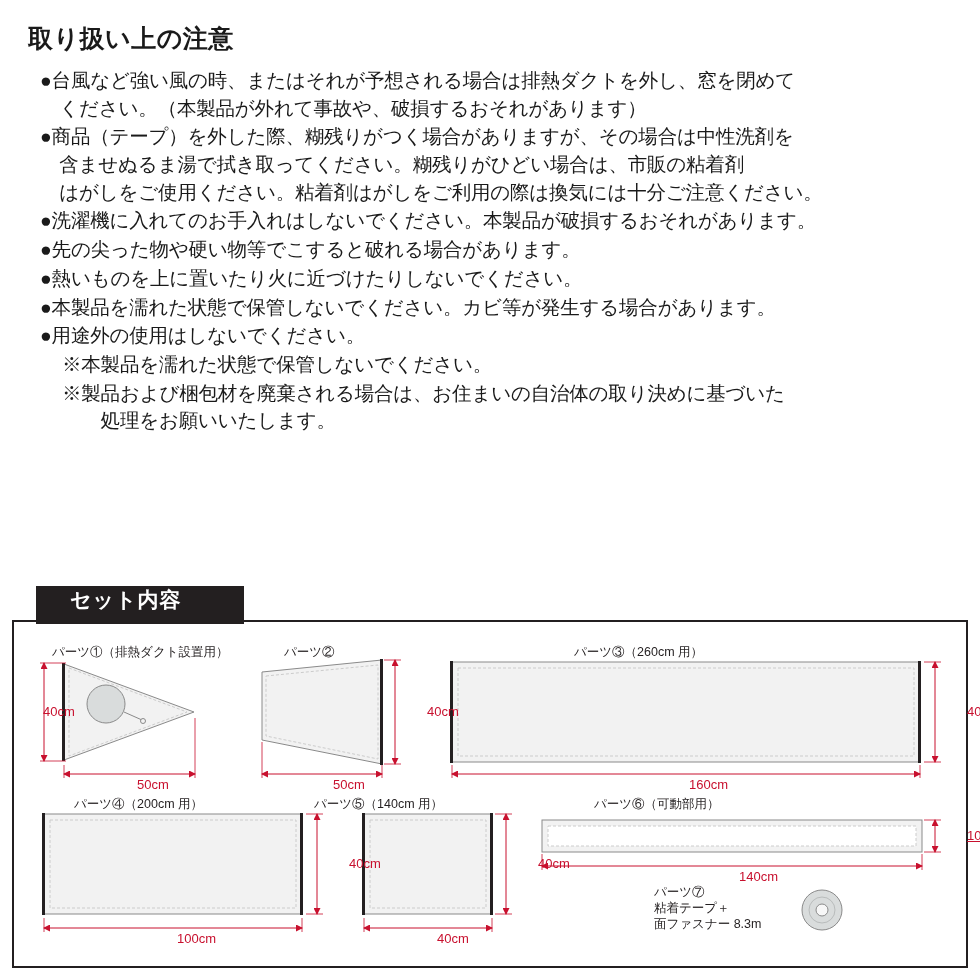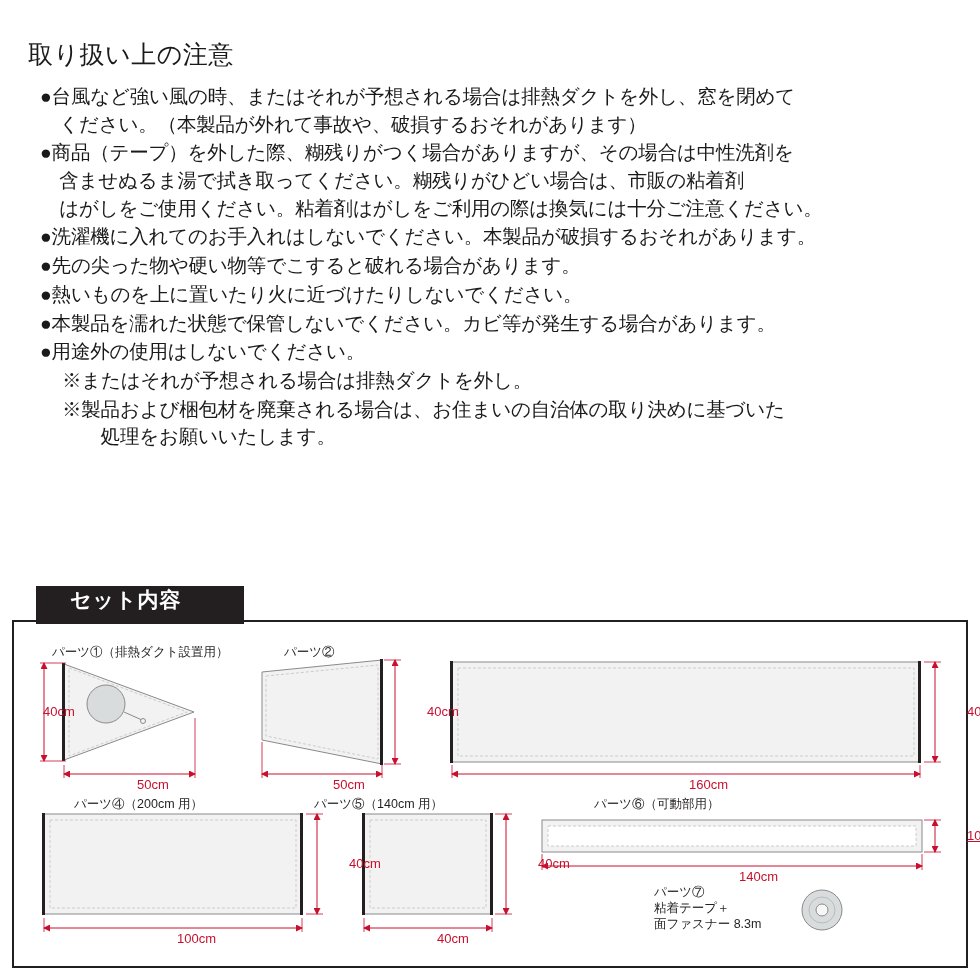--- a/index.html
+++ b/index.html
@@ -24,22 +24,22 @@
 
   
   .cautions {
     position: absolute;
     left: 28px;
     top: 22px;
     width: 928px;
   }
   .cautions h1 {
     font-size: 25px;
-    font-weight: normal;
-    margin: 16px 0 6px 0;
+    font-weight: bold;
+    margin: 0 0 6px 0;
     letter-spacing: 0.5px;
   }
   .c-list {
     list-style: none;
     margin: 12px;
     padding: 0;
   }
   .c-item {
     font-size: 19.5px;
     line-height: 1.42;
@@ -121,35 +121,36 @@
       <li class="c-item">●台風など強い風の時、またはそれが予想される場合は排熱ダクトを外し、窓を閉めて
 　ください。（本製品が外れて事故や、破損するおそれがあります）</li>
       <li class="c-item">●商品（テープ）を外した際、糊残りがつく場合がありますが、その場合は中性洗剤を
 　含ませぬるま湯で拭き取ってください。糊残りがひどい場合は、市販の粘着剤
 　はがしをご使用ください。粘着剤はがしをご利用の際は換気には十分ご注意ください。</li>
       <li class="c-item">●洗濯機に入れてのお手入れはしないでください。本製品が破損するおそれがあります。</li>
       <li class="c-item">●先の尖った物や硬い物等でこすると破れる場合があります。</li>
       <li class="c-item">●熱いものを上に置いたり火に近づけたりしないでください。</li>
       <li class="c-item">●本製品を濡れた状態で保管しないでください。カビ等が発生する場合があります。</li>
       <li class="c-item">●用途外の使用はしないでください。</li>
-      <li class="c-item indent-note">※またはそれが予想される場合は排熱ダクトを外し。</li>
+      <li class="c-item indent-note">※本製品を濡れた状態で保管しないでください。</li>
       <li class="c-item indent-note">※製品および梱包材を廃棄される場合は、お住まいの自治体の取り決めに基づいた
 　　処理をお願いいたします。</li>
     </ul>
   </section>
 
   <section class="set-section">
     <div class="set-tab">
       <span>セット内容</span>
     </div>
 
     <div class="set-box">
 
       <div class="part-label" style="left:38px; top:22px; width:220px;">パーツ①（排熱ダクト設置用）</div>
       <div class="part-label" style="left:270px; top:22px; width:130px;">パーツ②</div>
+      <div class="part-label" style="left:560px; top:22px; width:300px;">パーツ③（260cm 用）</div>
 
       <div class="part-label" style="left:60px; top:174px; width:220px;">パーツ④（200cm 用）</div>
       <div class="part-label" style="left:300px; top:174px; width:180px;">パーツ⑤（140cm 用）</div>
       <div class="part-label" style="left:580px; top:174px; width:260px;">パーツ⑥（可動部用）</div>
 
       <div class="part-label" style="left:640px; top:262px; width:140px;">パーツ⑦</div>
       <div class="part-label" style="left:640px; top:278px; width:140px;">粘着テープ＋</div>
       <div class="part-label" style="left:640px; top:294px; width:140px;">面ファスナー 8.3m</div>
 
       <div>

